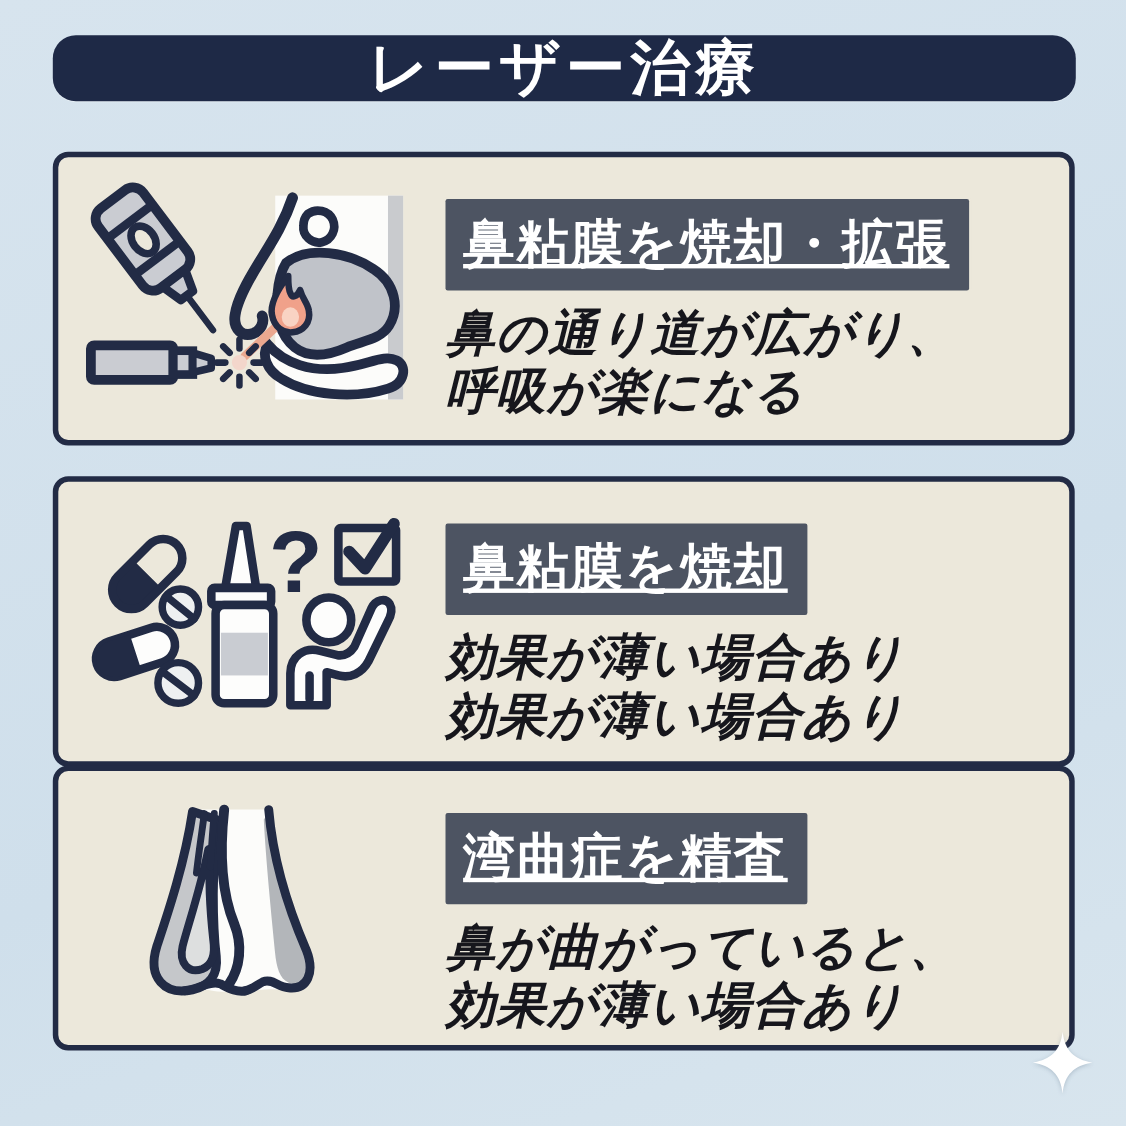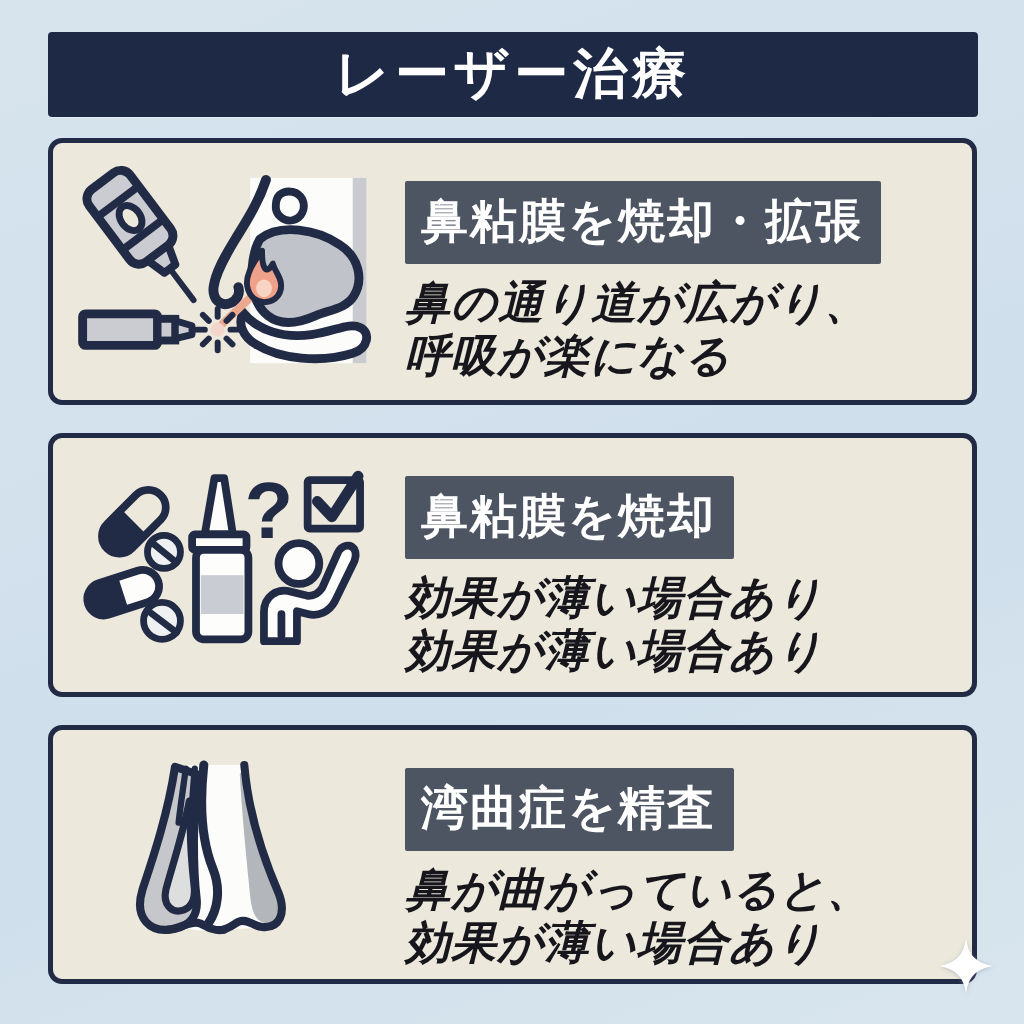--- a/index.html
+++ b/index.html
@@ -4,49 +4,50 @@
 <style>
   html,body{margin:0;padding:0;}
   body{
     width:1024px;height:1024px;
     background:#d3e1ec;
     font-family:"Liberation Sans","DejaVu Sans",sans-serif;
     overflow:hidden;
   }
   .page{position:relative;width:1024px;height:1024px;background:linear-gradient(160deg,#d7e4ee 0%,#cfdfeb 60%,#d8e5ee 100%);}
   .header-bar{
-    position:absolute;left:48px;top:32px;width:930px;height:85px;
-    background:#1e2946;border-radius:4px;
+    position:absolute;left:48px;top:32px;width:930px;height:60px;
+    background:#1e2946;border-radius:21px;
     display:flex;align-items:center;justify-content:center;
     box-shadow:0 1px 0 rgba(255,255,255,.35);
   }
   .header-title{
     color:#ffffff;font-size:54px;font-weight:bold;letter-spacing:5px;
   }
   .card{
     position:absolute;left:48px;width:919px;
     background:#ece8db;border:5px solid #222b45;border-radius:14px;
   }
   .card-1{top:138px;height:257px;}
   .card-2{top:433px;height:254px;}
-  .card-3{top:725px;height:249px;}
+  .card-3{top:696px;height:249px;}
   .icon-wrap{
     position:absolute;left:0;top:0;bottom:0;width:352px;
     display:flex;align-items:center;justify-content:center;
   }
   .text-col{
     position:absolute;left:352px;top:0;right:10px;bottom:0;
     padding-top:38px;
   }
   .label{
     display:inline-block;background:#4d5462;color:#ffffff;
     font-size:47px;font-weight:bold;letter-spacing:2px;
     padding:9px 18px 11px 16px;border-radius:2px;
     box-shadow:0 0 0 2px rgba(236,232,219,.6);
     white-space:nowrap;
+    text-decoration:underline;
   }
   .body-text{
     margin-top:12px;color:#16161c;
     font-size:45px;font-weight:bold;line-height:1.18;letter-spacing:1px;
     white-space:nowrap;
     font-style:italic;
   }
   .sparkle{position:absolute;left:938px;top:938px;width:56px;height:56px;z-index:5;
     filter:drop-shadow(0 1px 2px rgba(120,140,160,.45));}
   svg{display:block;}

